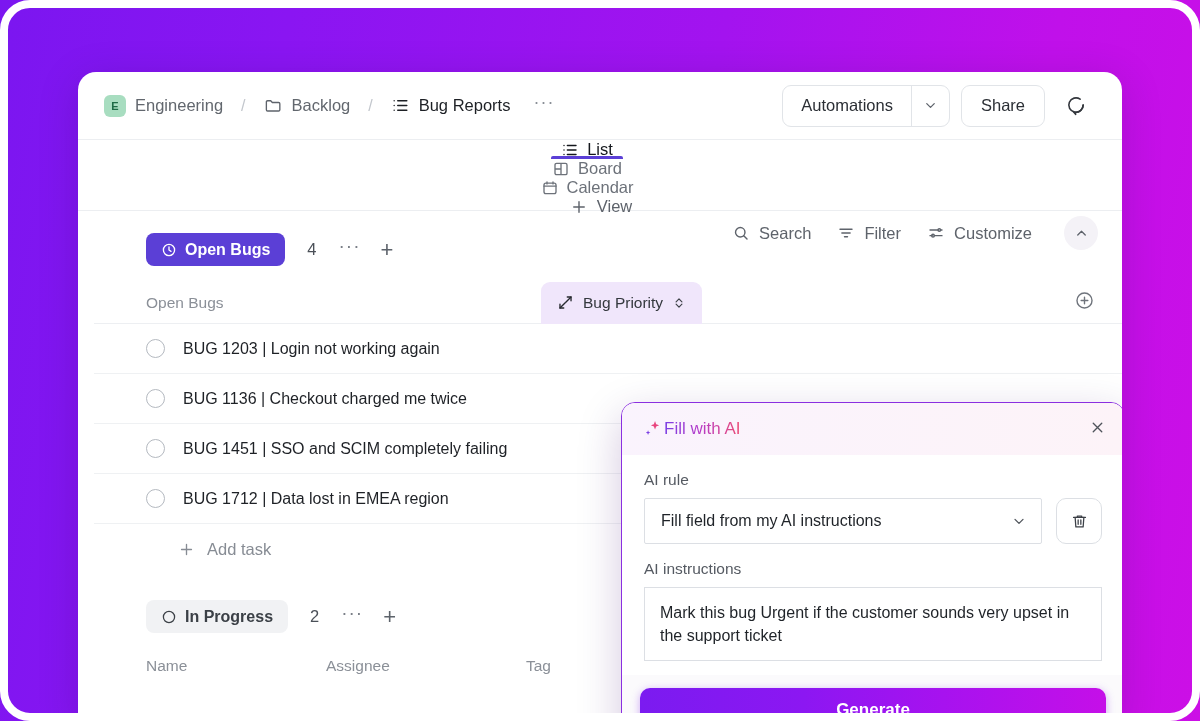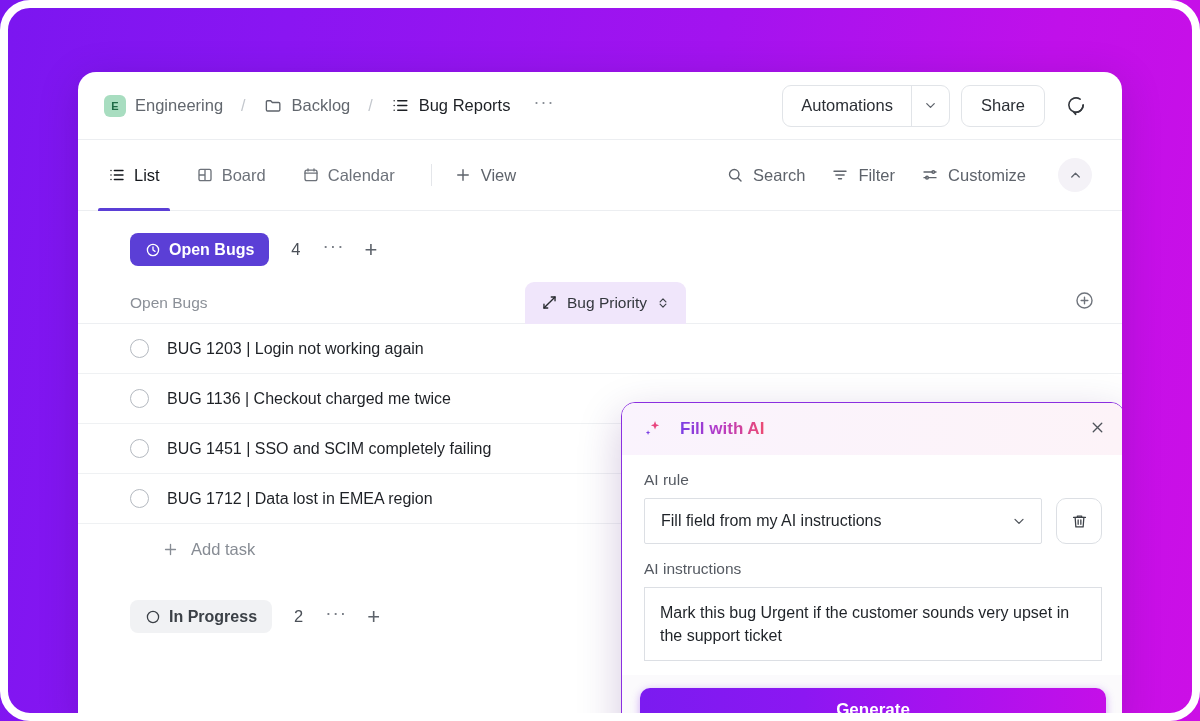--- a/index.html
+++ b/index.html
@@ -69,23 +69,24 @@
   .btn-plain {
     height: 42px; display: flex; align-items: center; padding: 0 19px;
     border: 1px solid #e1e4e8; border-radius: 9px; background: #fff;
     font-size: 16.5px; color: #2b2f35;
   }
   .icon-btn { width: 38px; height: 38px; display:flex; align-items:center; justify-content:center; }
 
   
   .viewbar {
     height: 71px; display: flex; align-items: center;
-    padding: 0 30px 0 26px;
+    padding: 0 24px 0 26px;
     border-bottom: 1px solid #eceef1;
     position: relative;
+    flex-direction: column;
   }
   .vtab {
     display: flex; align-items: center; gap: 8px;
     font-size: 16.5px; color: #6d727a;
     height: 71px; padding: 0 4px; margin-right: 28px;
     position: relative;
   }
   .vtab.active { color: #14171c; font-weight: 400; }
   .vtab.active:after {
     content: ""; position: absolute; left: -6px; right: -6px; bottom: 0;
@@ -94,21 +95,21 @@
   .vsep { width: 1px; height: 22px; background: #e4e6ea; margin: 0 22px 0 4px; }
   .vbtn { display: flex; align-items: center; gap: 9px; font-size: 16.5px; color: #5e636b; }
   .vright { margin-left: auto; display: flex; align-items: center; gap: 26px; }
   .collapse-btn {
     width: 34px; height: 34px; border-radius: 50%;
     background: #f4f2f7; display: flex; align-items: center; justify-content: center;
     color: #5e636b; margin-left: 6px;
   }
 
   
-  .body { padding: 0 0 0 0; position: relative; }
+  .body { padding: 0 0 0 16px; position: relative; }
 
   .group-head {
     display: flex; align-items: center; gap: 0;
     padding: 22px 0 16px 52px;
   }
   .chip {
     display: inline-flex; align-items: center; gap: 8px;
     height: 33px; padding: 0 15px; border-radius: 8px;
     font-size: 16px; font-weight: 700;
   }
@@ -166,21 +167,21 @@
     box-shadow: 0 14px 44px rgba(60,10,110,.22);
     overflow: hidden;
     z-index: 40;
   }
   .ai-head {
     height: 52px; display: flex; align-items: center;
     padding: 0 18px 0 20px;
     background: linear-gradient(90deg,#faf3fd 0%, #fdf3f8 100%);
   }
   .ai-title {
-    font-size: 17px; font-weight: 700; margin-left: 16px;
+    font-size: 17px; font-weight: 400; margin-left: 0;
     background: linear-gradient(90deg,#7b3fe4 0%, #b43bc9 45%, #ec4a73 100%);
     -webkit-background-clip: text; background-clip: text; color: transparent;
   }
   .ai-close { margin-left: auto; color: #4e535a; font-size: 18px; line-height: 1; }
 
   .ai-body { padding: 16px 22px 0 22px; background: #fff; }
   .ai-label { font-size: 15.5px; color: #555a62; margin-bottom: 9px; }
   .ai-row { display: flex; align-items: center; gap: 14px; }
   .select {
     flex: 1; height: 46px; border: 1px solid #dcdfe4; border-radius: 2px;
@@ -408,20 +409,25 @@
               <circle cx="12" cy="12" r="8.4"></circle>
             </svg>
         </span>
         <span>In Progress</span>
       </span>
       <span class="gcount">2</span>
       <span class="gdots">···</span>
       <span class="gplus">+</span>
     </div>
 
+    <div class="bottom-head">
+      <span class="bh-name">Name</span>
+      <span class="bh-assignee">Assignee</span>
+      <span>Tag</span>
+    </div>
   </div>
 
   <div class="ai-modal">
     <div class="ai-head">
       <span class="ico">
         <svg width="22" height="22" viewBox="0 0 24 24" fill="none">
           <path d="M14.2 3.4l1.25 3.3 3.3 1.25-3.3 1.25-1.25 3.3-1.25-3.3-3.3-1.25 3.3-1.25z" fill="#e8447e"></path>
           <path d="M6.6 13.4l.7 1.85 1.85.7-1.85.7-.7 1.85-.7-1.85-1.85-.7 1.85-.7z" fill="#7b3fe4"></path>
         </svg>
       </span>

